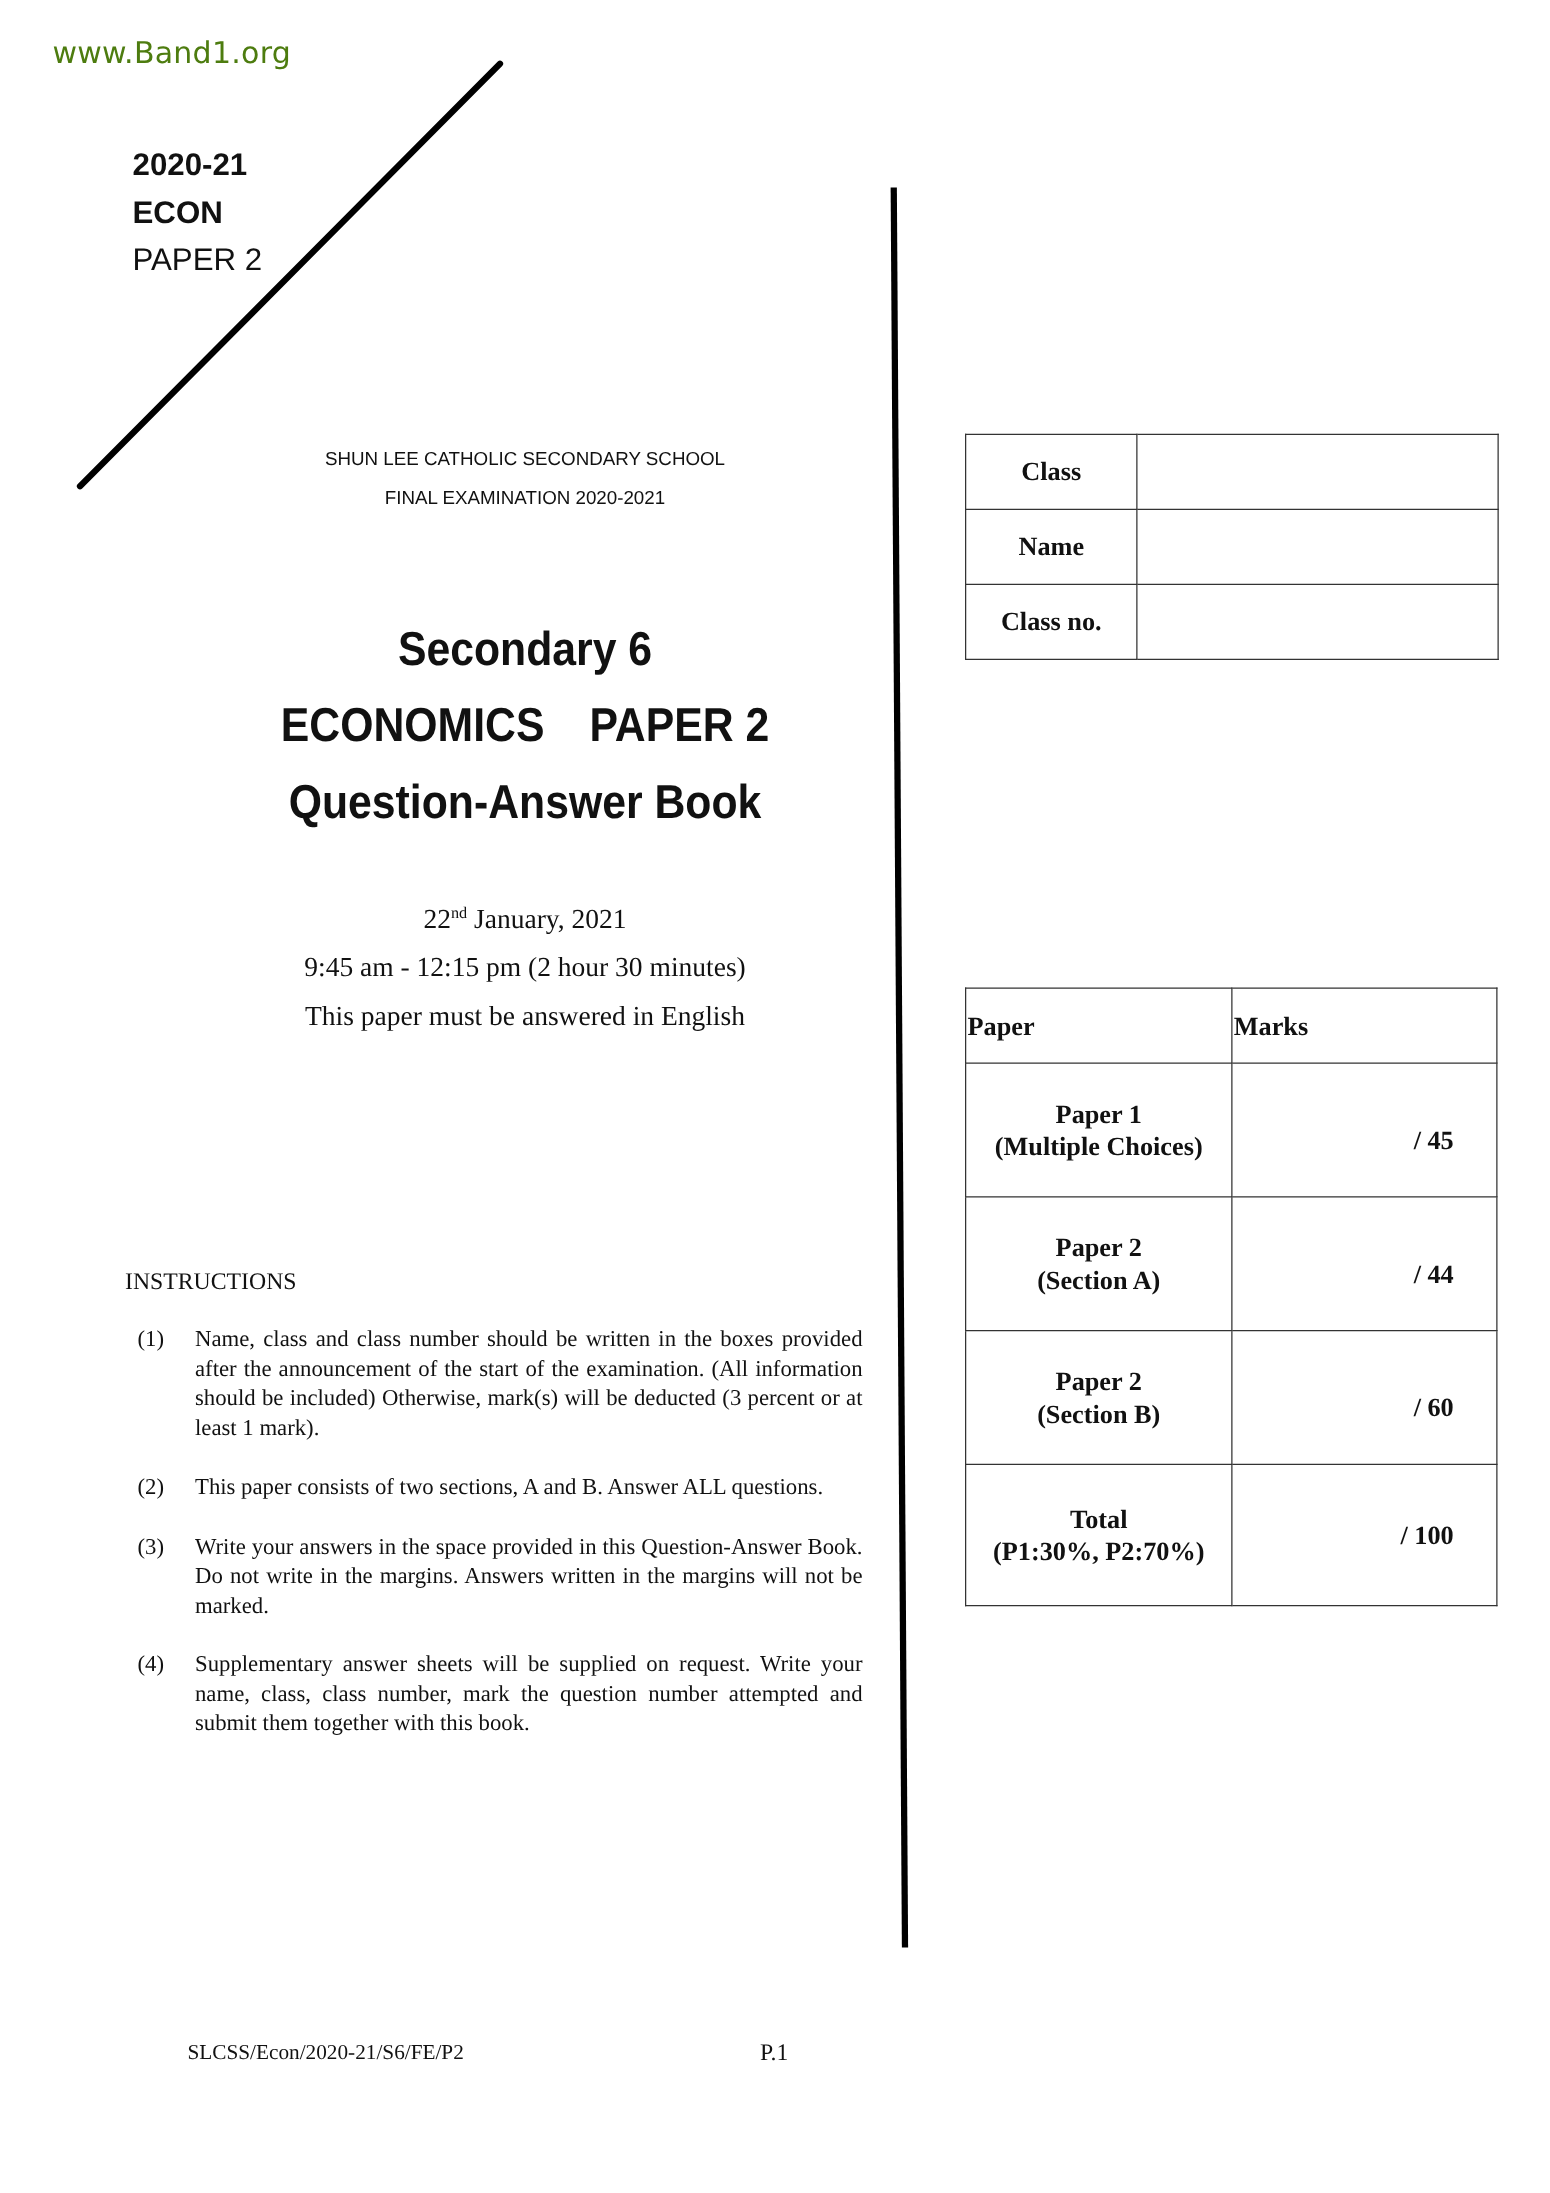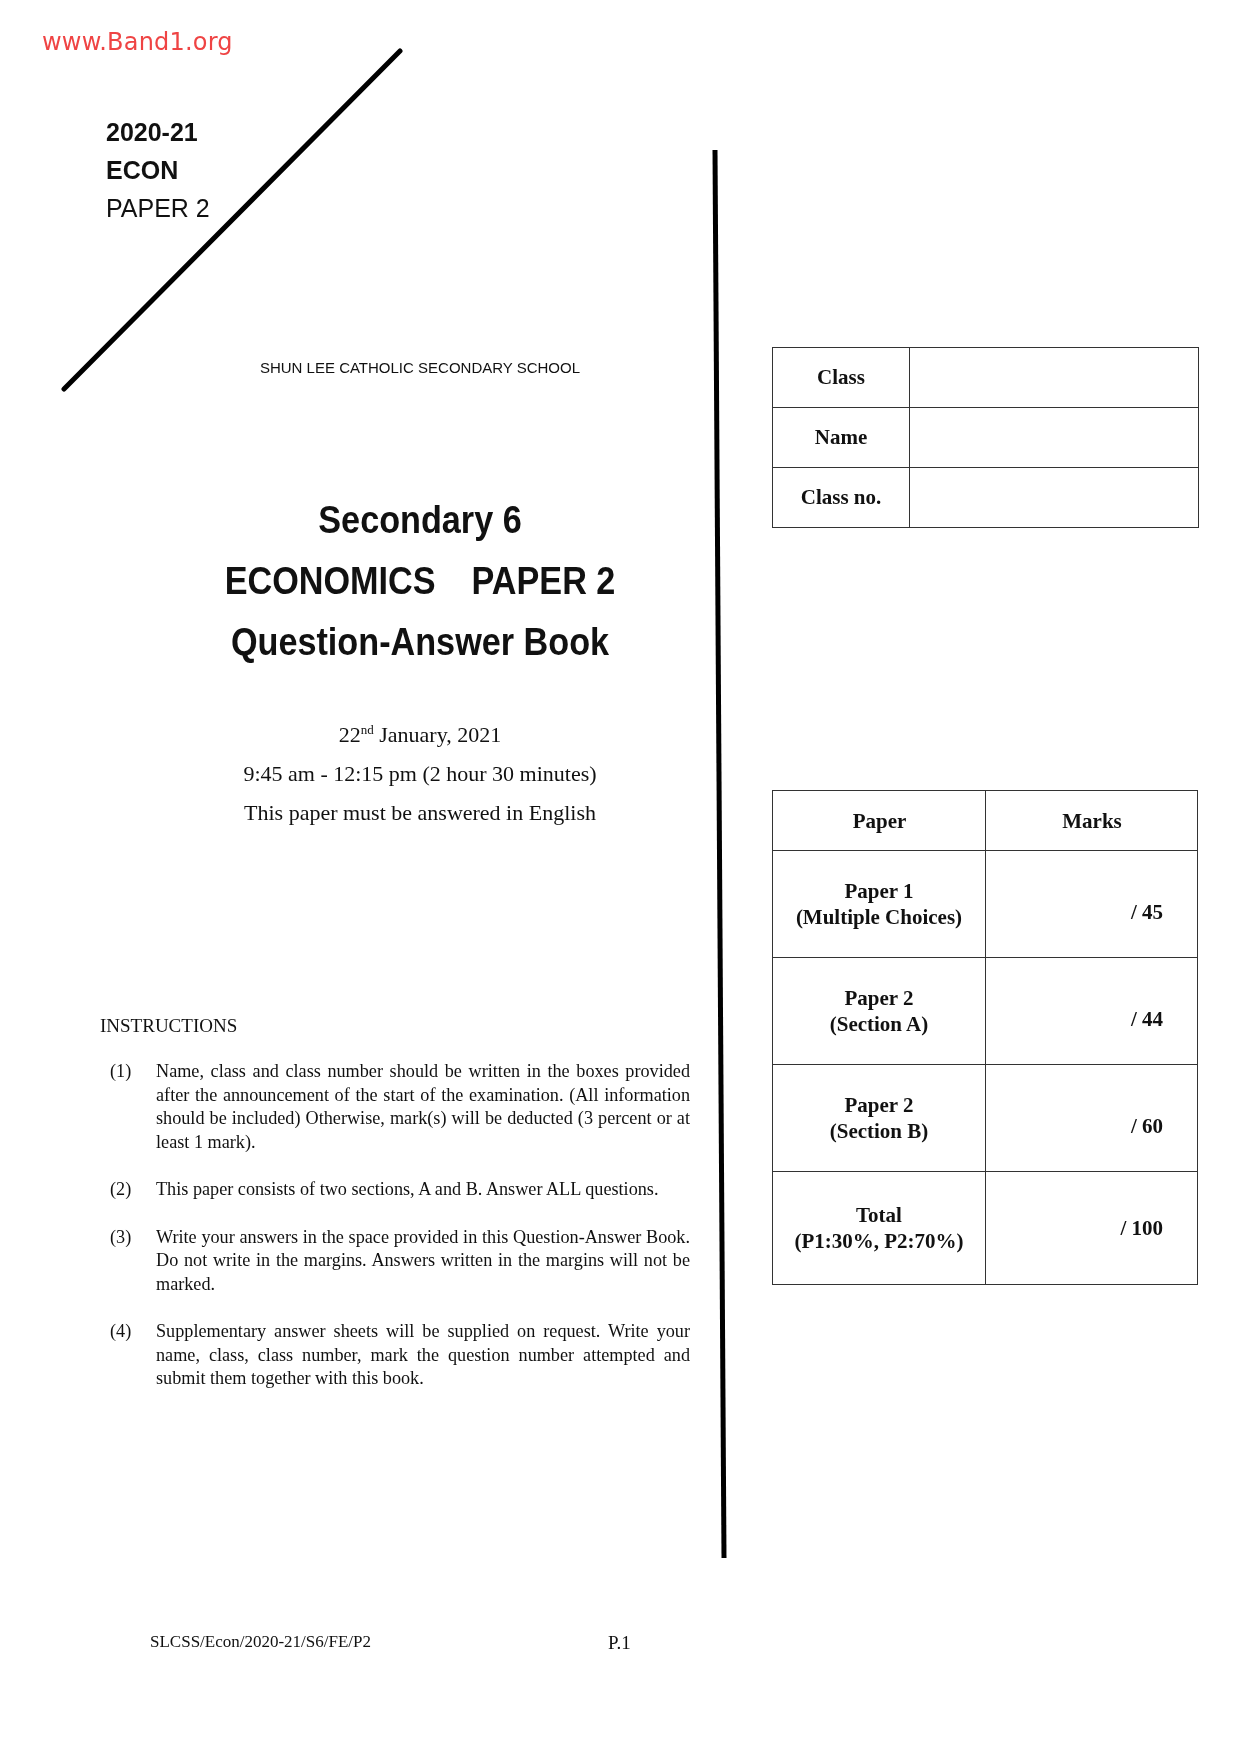--- a/index.html
+++ b/index.html
@@ -1,21 +1,21 @@
 <!DOCTYPE html>
 <html><head>
 <meta charset="utf-8">
 <style>
   html, body { margin: 0; padding: 0; background: #ffffff; }
   body { width: 1240px; height: 1754px; position: relative; overflow: hidden; color: #111; }
   .sans { font-family: "Liberation Sans", sans-serif; }
   .serif { font-family: "Liberation Serif", serif; }
   .abs { position: absolute; }
 
-  .watermark { left: 42px; top: 28px; font-size: 24px; font-family: "DejaVu Sans", sans-serif; color: #ef4444; letter-spacing: 0.2px; }
+  .watermark { left: 42px; top: 28px; font-size: 24px; font-family: "DejaVu Sans", sans-serif; color: #4d7c0f; letter-spacing: 0.2px; }
   .corner { left: 106px; top: 113px; font-size: 25px; line-height: 38px; }
   .corner .b { font-weight: bold; }
 
   .school { left: 140px; top: 352px; width: 560px; text-align: center; font-size: 15px; line-height: 31px; }
 
   .titles { left: 170px; top: 490px; width: 500px; text-align: center; font-weight: bold; font-size: 38px; line-height: 61px; transform: scaleX(0.9); transform-origin: center; }
   .titles .gap { display: inline-block; width: 40px; }
 
   .dateblock { left: 170px; top: 710px; width: 500px; text-align: center; font-size: 22px; line-height: 39px; }
   .dateblock sup { font-size: 13px; }
@@ -28,21 +28,21 @@
 
   .info-table { left: 772px; top: 347px; border-collapse: collapse; }
   .info-table td { border: 1.5px solid #333; height: 57px; font-family: "Liberation Serif", serif; font-weight: bold; font-size: 21px; }
   .info-table td.lbl { width: 134px; text-align: center; }
   .info-table td.val { width: 286px; }
 
   .marks-table { left: 772px; top: 790px; border-collapse: collapse; }
   .marks-table td { border: 1.5px solid #333; font-family: "Liberation Serif", serif; font-weight: bold; font-size: 21px; line-height: 26px; }
   .marks-table td.p { width: 210px; text-align: center; }
   .marks-table td.m { width: 212px; text-align: right; padding-right: 34px; box-sizing: border-box; }
-  .marks-table tr.h td { height: 57px; text-align: center; padding-right: 0; }
+  .marks-table tr.h td { height: 57px; text-align: left; padding-right: 0; }
   .marks-table tr.r td { height: 104px; }
   .marks-table tr.r td.m { vertical-align: middle; padding-top: 16px; }
   .marks-table tr.t td { height: 110px; }
   .marks-table tr.t td.m { padding-top: 0; }
 
   .footer-code { left: 150px; top: 1632px; font-size: 17px; }
   .footer-page { left: 608px; top: 1632px; font-size: 19px; }
 
   svg.lines { position: absolute; left: 0; top: 0; }
 </style>
@@ -57,20 +57,21 @@
 <div class="abs watermark">www.Band1.org</div>
 
 <div class="abs corner sans">
   <div class="b">2020-21</div>
   <div class="b">ECON</div>
   <div>PAPER 2</div>
 </div>
 
 <div class="abs school sans">
   <div>SHUN LEE CATHOLIC SECONDARY SCHOOL</div>
+  <div>FINAL EXAMINATION 2020-2021</div>
 </div>
 
 <div class="abs titles sans">
   <div>Secondary 6</div>
   <div>
     <span>ECONOMICS</span><span class="gap"></span><span>PAPER 2</span>
   </div>
   <div>Question-Answer Book</div>
 </div>
 

